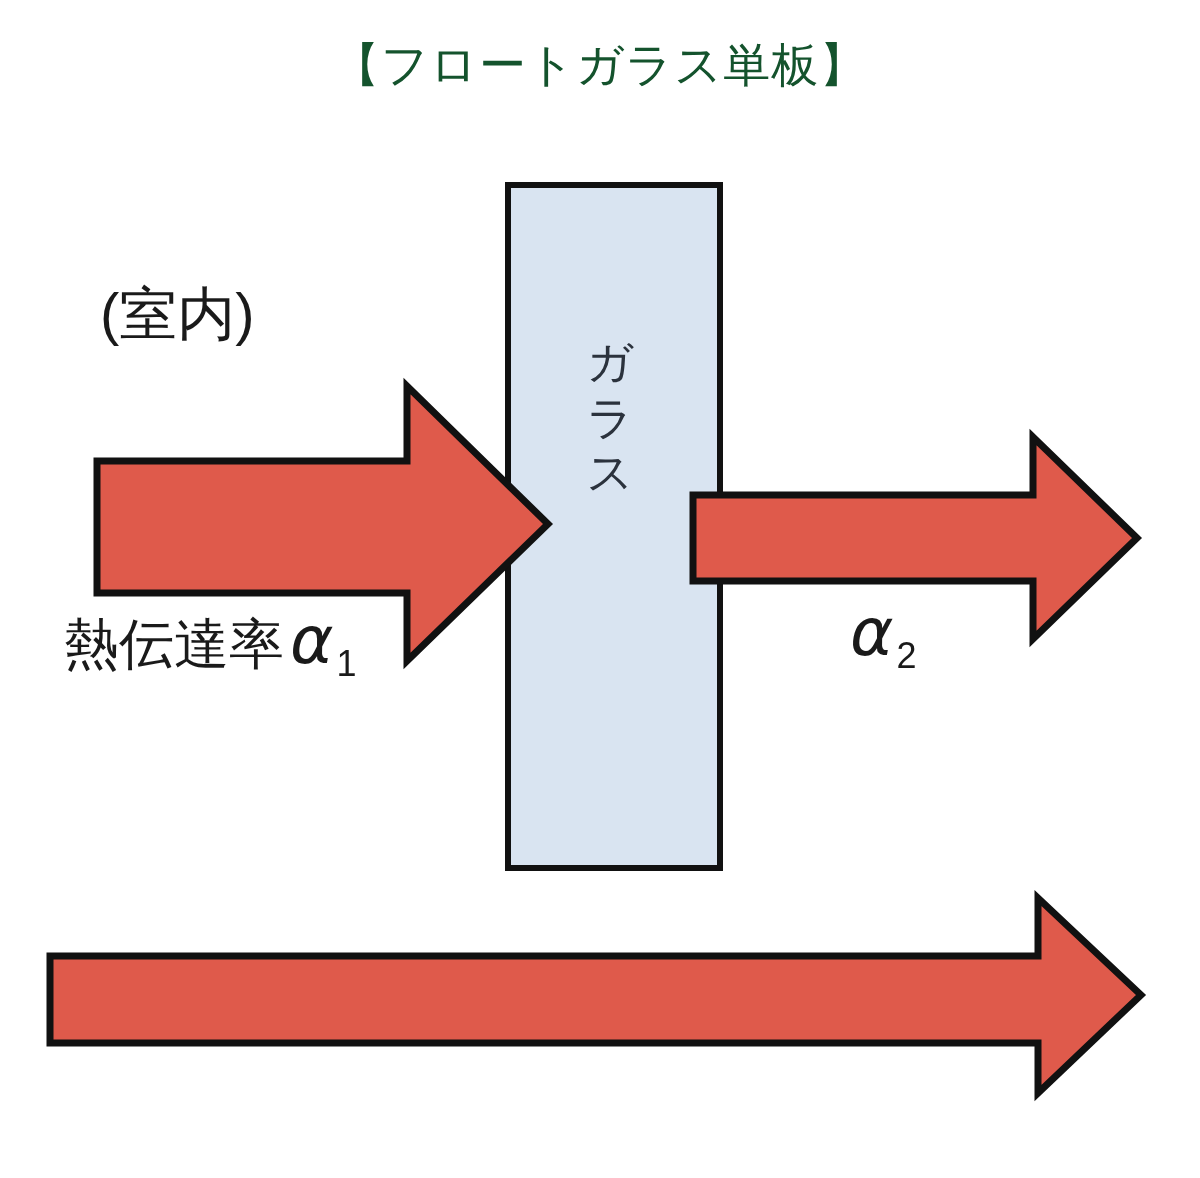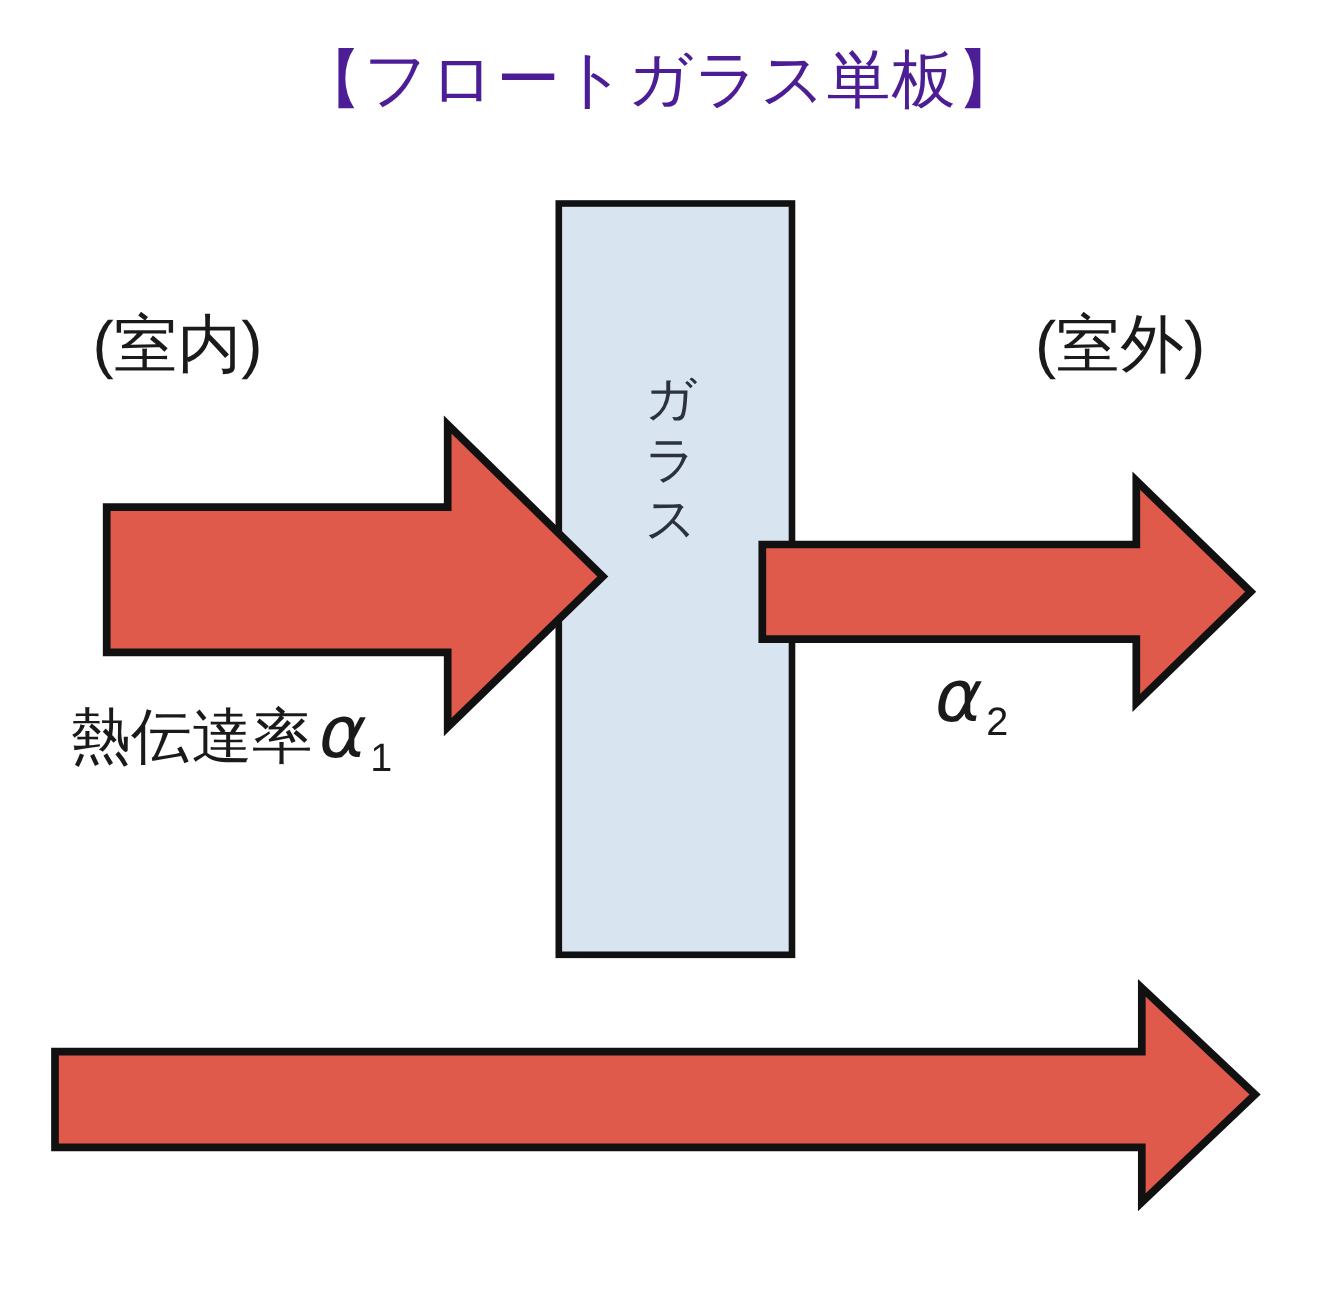--- a/index.html
+++ b/index.html
@@ -11,33 +11,33 @@
     height: 1178px;
     background: #ffffff;
     overflow: hidden;
   }
   .layer { position: absolute; left: 0; top: 0; }
   .title {
     position: absolute;
     top: 34px;
     left: 50%;
     transform: translateX(-50%);
-    font-size: 58px;
+    font-size: 47px;
     letter-spacing: 1px;
-    color: #4c1d95;
+    color: #14532d;
     white-space: nowrap;
   }
   .zone-label {
     position: absolute;
     font-size: 58px;
     color: #1a1a1a;
     white-space: nowrap;
     line-height: 1;
   }
-  .zone-indoor  { left: 84px;  top: 285px; }
+  .zone-indoor  { left: 100px;  top: 285px; }
   .zone-outdoor { left: 941px; top: 285px; }
   .glass-label {
     position: absolute;
     left: 588px;
     top: 308px;
     writing-mode: vertical-rl;
     text-orientation: upright;
     font-size: 46px;
     letter-spacing: 8px;
     color: #2b323d;
@@ -55,21 +55,21 @@
     font-style: italic;
     font-size: 66px;
     margin-left: 6px;
   }
   .sub {
     font-size: 36px;
     position: relative;
     top: 0.35em;
     margin-left: 3px;
   }
-  .coeff-left  { left: 64px;  top: 633px; }
+  .coeff-left  { left: 64px;  top: 608px; }
   .coeff-right { left: 844px; top: 600px; }
   .formula {
     left: 50%;
     transform: translateX(-50%);
     top: 1050px;
   }
   .formula .alpha { margin-left: 20px; }
   svg polygon {
     stroke-width: 7;
     stroke-linejoin: miter;
@@ -89,21 +89,20 @@
 
     <polygon points="693,495 1033,495 1033,437 1137,538 1033,639 1033,581 693,581" fill="#df5a4b" stroke="#111111"></polygon>
 
     <polygon points="50,956 1038,956 1038,898 1141,995 1038,1093 1038,1043 50,1043" fill="#df5a4b" stroke="#111111"></polygon>
   </svg>
 
   <div class="title">【フロートガラス単板】</div>
 
   <div class="zone-label zone-indoor">(室内)</div>
 
-  <div class="zone-label zone-outdoor">(室外)</div>
 
   <div class="glass-label">ガラス</div>
 
   <div class="coeff coeff-left">
     <span class="coeff-text">熱伝達率</span><span class="alpha">α</span><span class="sub">1</span>
   </div>
 
   <div class="coeff coeff-right">
     <span class="alpha">α</span><span class="sub">2</span>
   </div>

